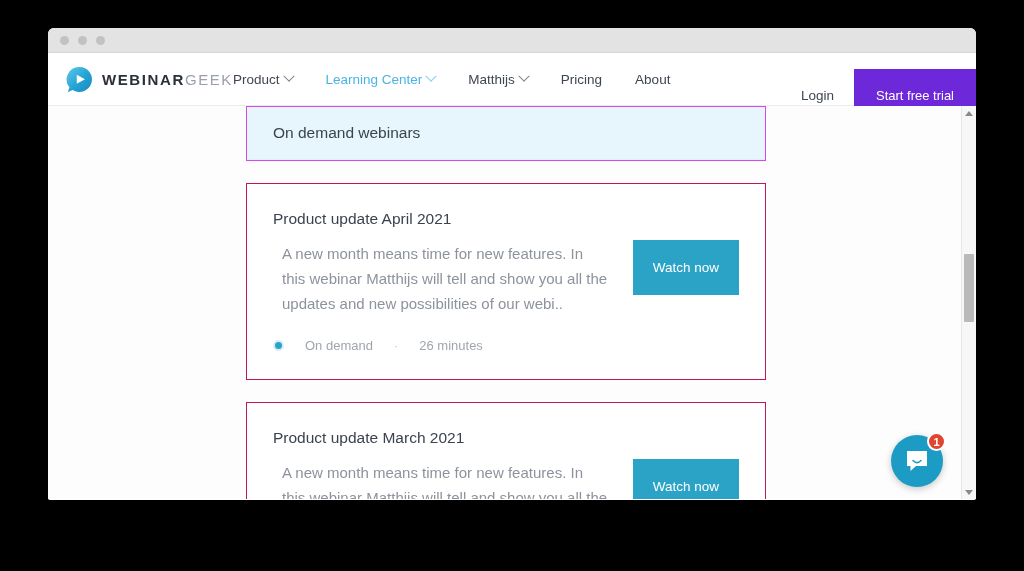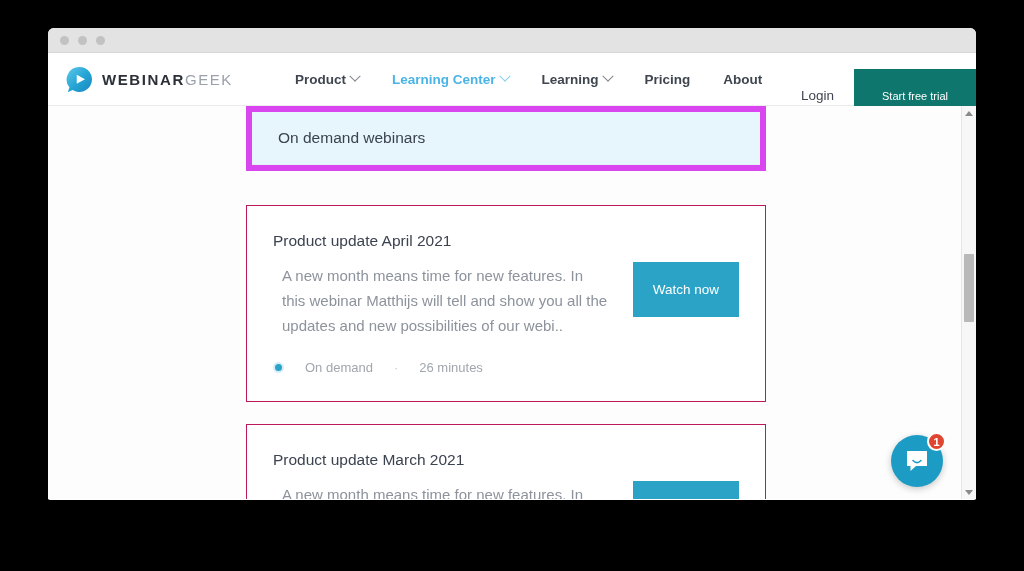--- a/index.html
+++ b/index.html
@@ -77,23 +77,21 @@
     letter-spacing: 1.6px;
     font-weight: 700;
     white-space: nowrap;
   }
   .logo-text .w { color: #2a2f38; }
   .logo-text .g { color: #9aa1ab; font-weight: 400; }
 
   .nav-links {
     display: flex;
     align-items: flex-end;
-    margin-left: 62px;
     gap: 33px;
-    font-weight: bold;
   }
   .nav-link {
     font-size: 13.5px;
     color: #3f4650;
     cursor: pointer;
     white-space: nowrap;
     display: flex;
     align-items: center;
     gap: 5px;
   }
@@ -122,23 +120,23 @@
     padding: 0 20px;
     font-size: 13.5px;
     color: #3f4650;
     cursor: pointer;
   }
   .trial-btn {
     display: flex;
     align-items: center;
     justify-content: center;
     width: 122px;
-    background: #0f766e;
+    background: #6d28d9;
     color: #ffffff;
-    font-size: 11px;
+    font-size: 13px;
     cursor: pointer;
     border: none;
     font-family: inherit;
   }
 
   
   .page-body {
     position: relative;
     height: 393px;
     background: #fdfdfd;
@@ -147,22 +145,22 @@
 
   .content-col {
     position: absolute;
     left: 198px;
     top: 0;
     width: 520px;
   }
 
   .list-card {
     background: #ffffff;
-    border: 6px solid #d946ef;
-    margin-bottom: 34px;
+    border: 1px solid #d946ef;
+    margin-bottom: 22px;
   }
   .card-header {
     background: #e7f6fc;
     padding: 17px 26px;
     font-size: 15.5px;
     color: #3b4350;
     border-bottom: 1px solid #e2f0f6;
   }
 
   .webinar-card {
@@ -333,21 +331,21 @@
       <div class="nav-links">
         <div class="nav-link">
           <span>Product</span>
           <span class="caret"></span>
         </div>
         <div class="nav-link active">
           <span>Learning Center</span>
           <span class="caret"></span>
         </div>
         <div class="nav-link">
-          <span>Learning</span>
+          <span>Matthijs</span>
           <span class="caret"></span>
         </div>
         <div class="nav-link">
           <span>Pricing</span>
         </div>
         <div class="nav-link">
           <span>About</span>
         </div>
       </div>
 

